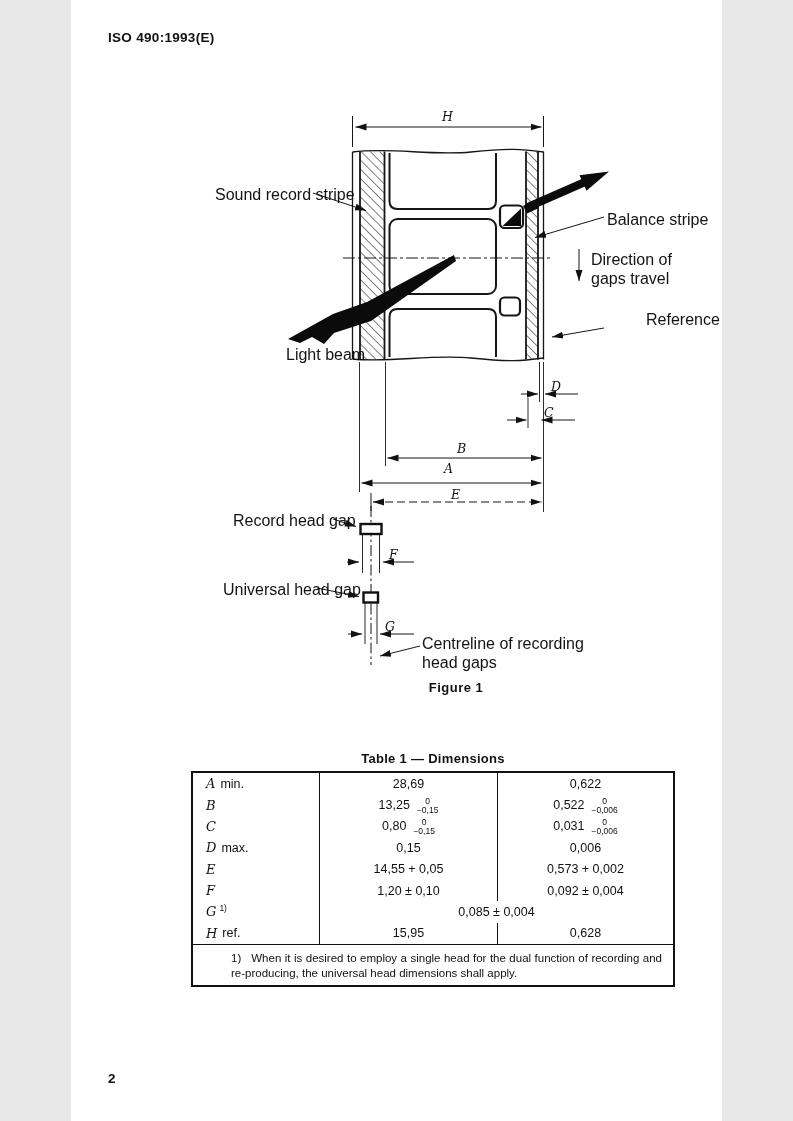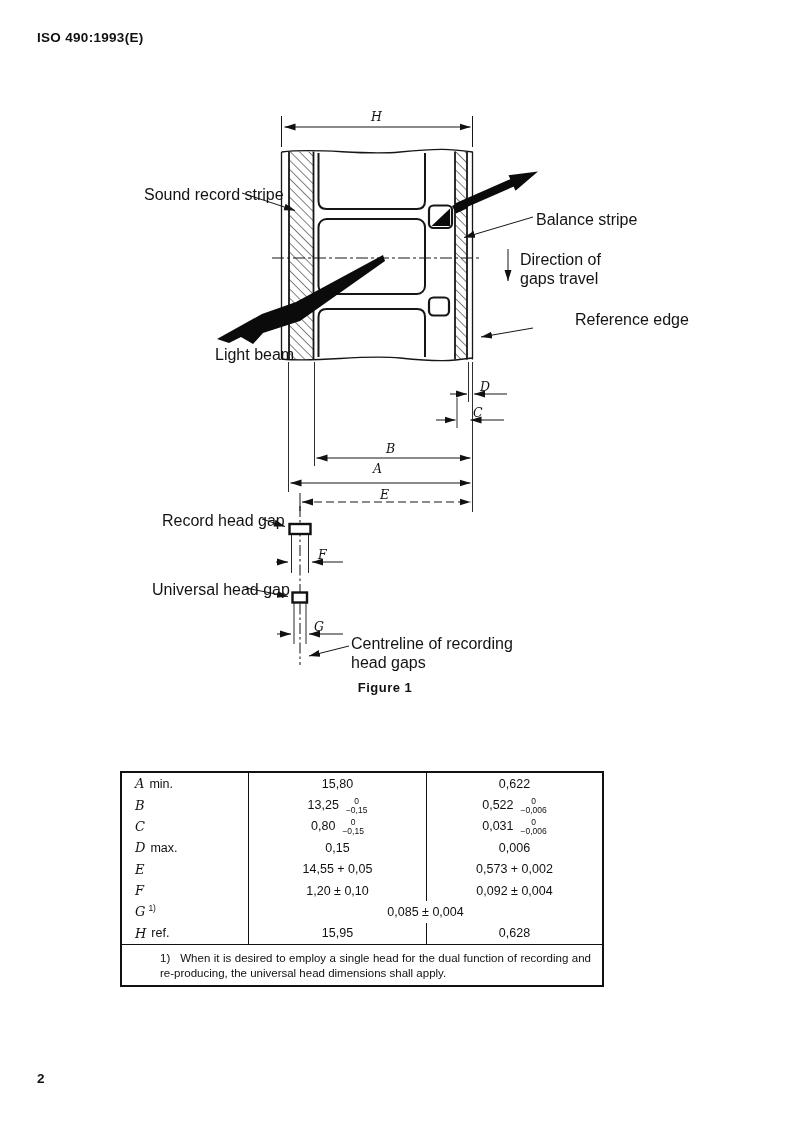--- a/index.html
+++ b/index.html
@@ -1,17 +1,17 @@
 <!DOCTYPE html>
 <html><head>
 <meta charset="utf-8">
 <style>
   html,body{margin:0;padding:0;background:#e8e8e8;}
   .page{
-    position:relative;width:793px;height:1121px;background:#ffffff;
+    position:relative;width:651px;height:1121px;background:#ffffff;
     font-family:"Liberation Sans",sans-serif;color:#111;overflow:hidden;
     margin:0 auto;
   }
   .abs{position:absolute;}
   .doc-ref{left:37px;top:30px;font-size:13.5px;font-weight:bold;letter-spacing:.3px;}
   .page-num{left:37px;top:1071px;font-size:13.5px;font-weight:bold;}
   svg.figure{left:0;top:0;width:793px;height:1121px;pointer-events:none;}
   .fig-label{font-size:16px;line-height:1.18;white-space:nowrap;color:#131313;}
   .dim-letter{font-family:"DejaVu Serif","Liberation Serif",serif;font-style:italic;
     font-size:12.5px;color:#131313;}
@@ -160,30 +160,31 @@
   <div class="abs dim-letter" style="left:480px;top:379px;">D</div>
   <div class="abs dim-letter" style="left:473px;top:405px;">C</div>
   <div class="abs dim-letter" style="left:386px;top:441px;">B</div>
   <div class="abs dim-letter" style="left:373px;top:461px;">A</div>
   <div class="abs dim-letter" style="left:380px;top:487px;">E</div>
   <div class="abs dim-letter" style="left:318px;top:547px;">F</div>
   <div class="abs dim-letter" style="left:314px;top:619px;">G</div>
 
   <div class="abs fig-caption">Figure 1</div>
 
+  <div class="abs tbl-title">Table 1 — Dimensions</div>
 
   <div class="abs tbl">
     <div class="tbl-body">
         <div class="tr">
           <div class="td c1">
             <span class="dim-cell-letter">A</span>
             <span class="dim-qual">min.</span>
           </div>
           <div class="td c2">
-            <span>15,80</span>
+            <span>28,69</span>
           </div>
           <div class="td c3">
             <span>0,622</span>
           </div>
         </div>
         <div class="tr">
           <div class="td c1">
             <span class="dim-cell-letter">B</span>
           </div>
           <div class="td c2">

